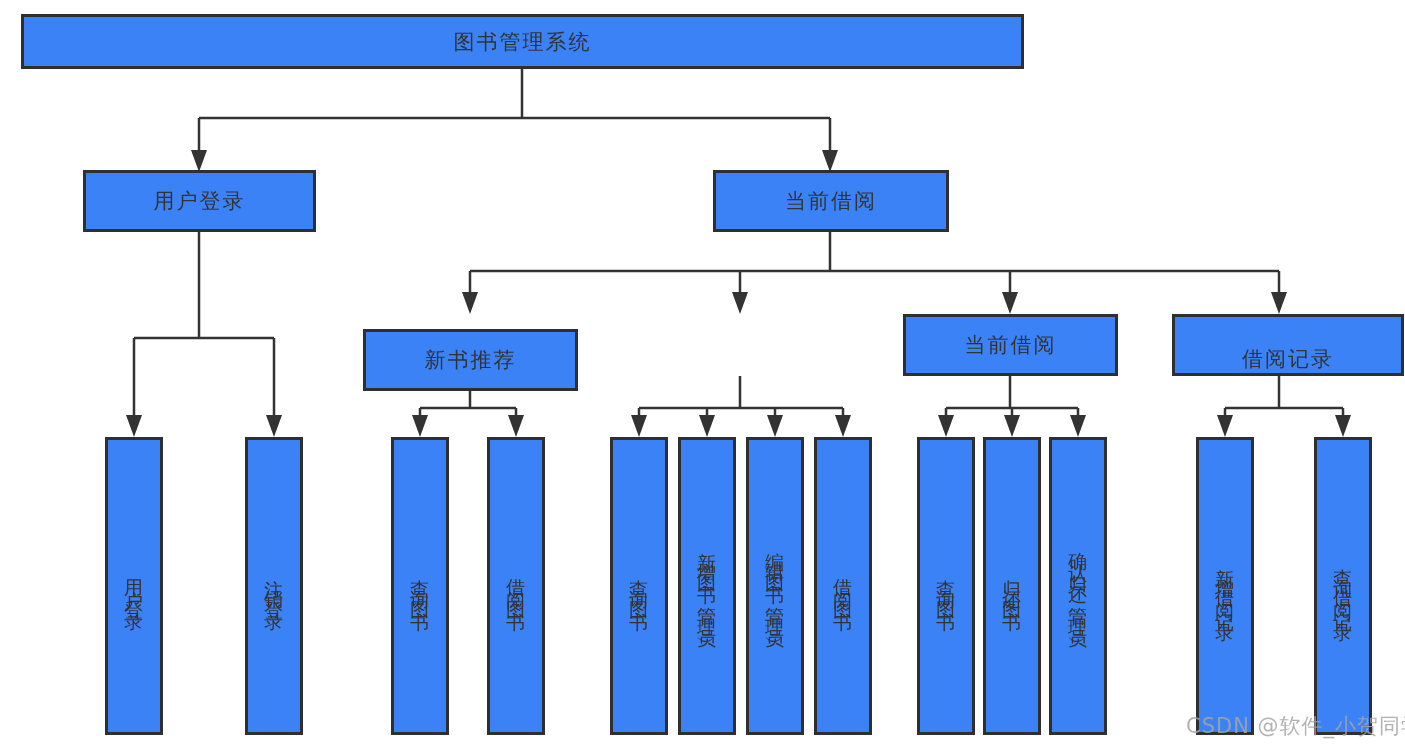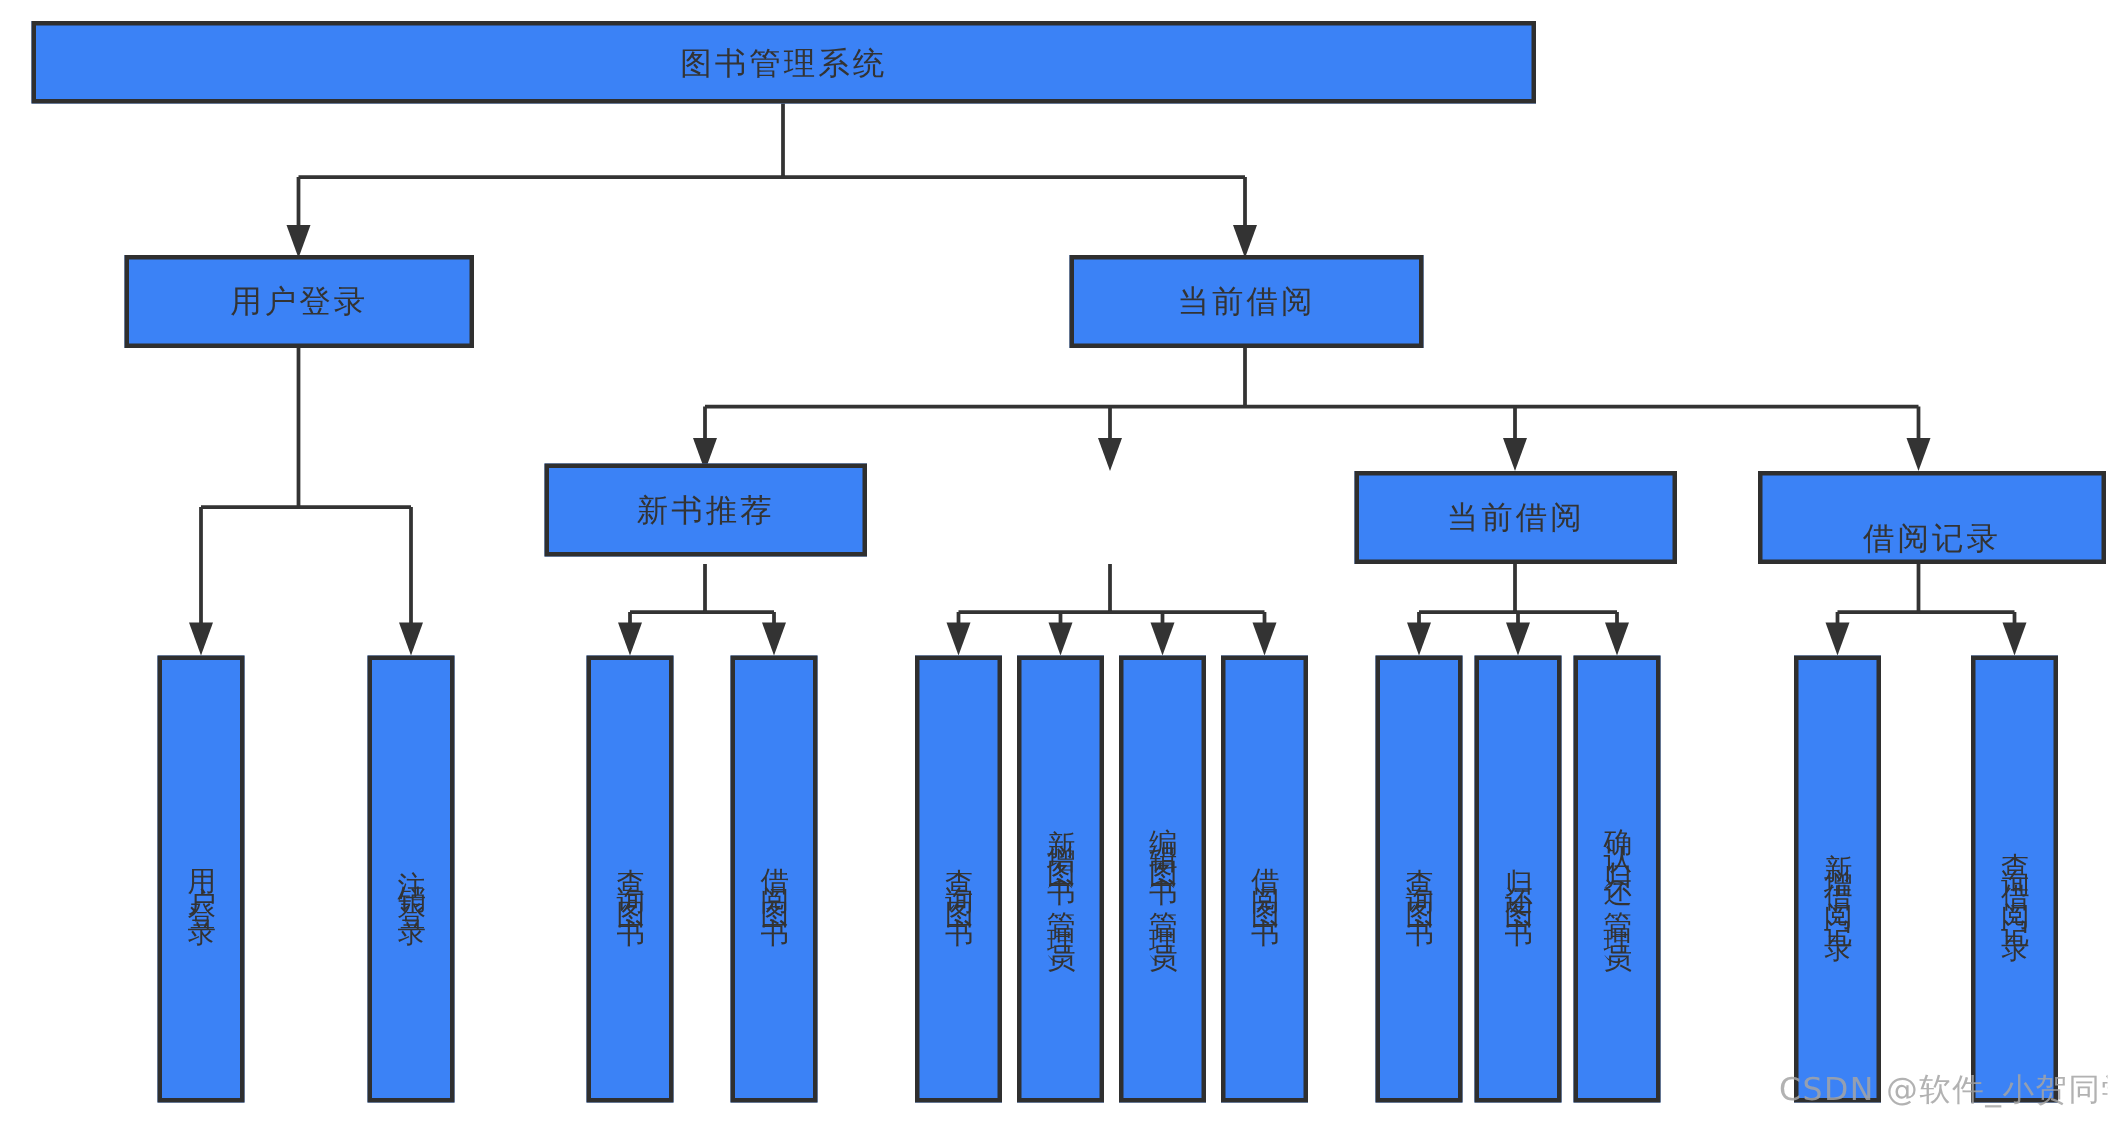--- a/index.html
+++ b/index.html
@@ -99,21 +99,21 @@
     <span>图书管理系统</span>
   </div>
 
   <div class="node h" style="left:83px; top:170px; width:233px; height:62px;">
     <span>用户登录</span>
   </div>
   <div class="node h" style="left:713px; top:170px; width:236px; height:62px;">
     <span>当前借阅</span>
   </div>
 
-  <div class="node h" style="left:363px; top:309px; width:215px; height:62px;">
+  <div class="node h" style="left:363px; top:329px; width:215px; height:62px;">
     <span>新书推荐</span>
   </div>
   <div class="node h" style="left:903px; top:314px; width:215px; height:62px;">
     <span>当前借阅</span>
   </div>
   <div class="node h" style="left:1172px; top:314px; width:232px; height:62px;align-items:flex-end;">
     <span>借阅记录</span>
   </div>
 
   <div class="node v" style="left:105px; top:437px; width:58px; height:298px;">

